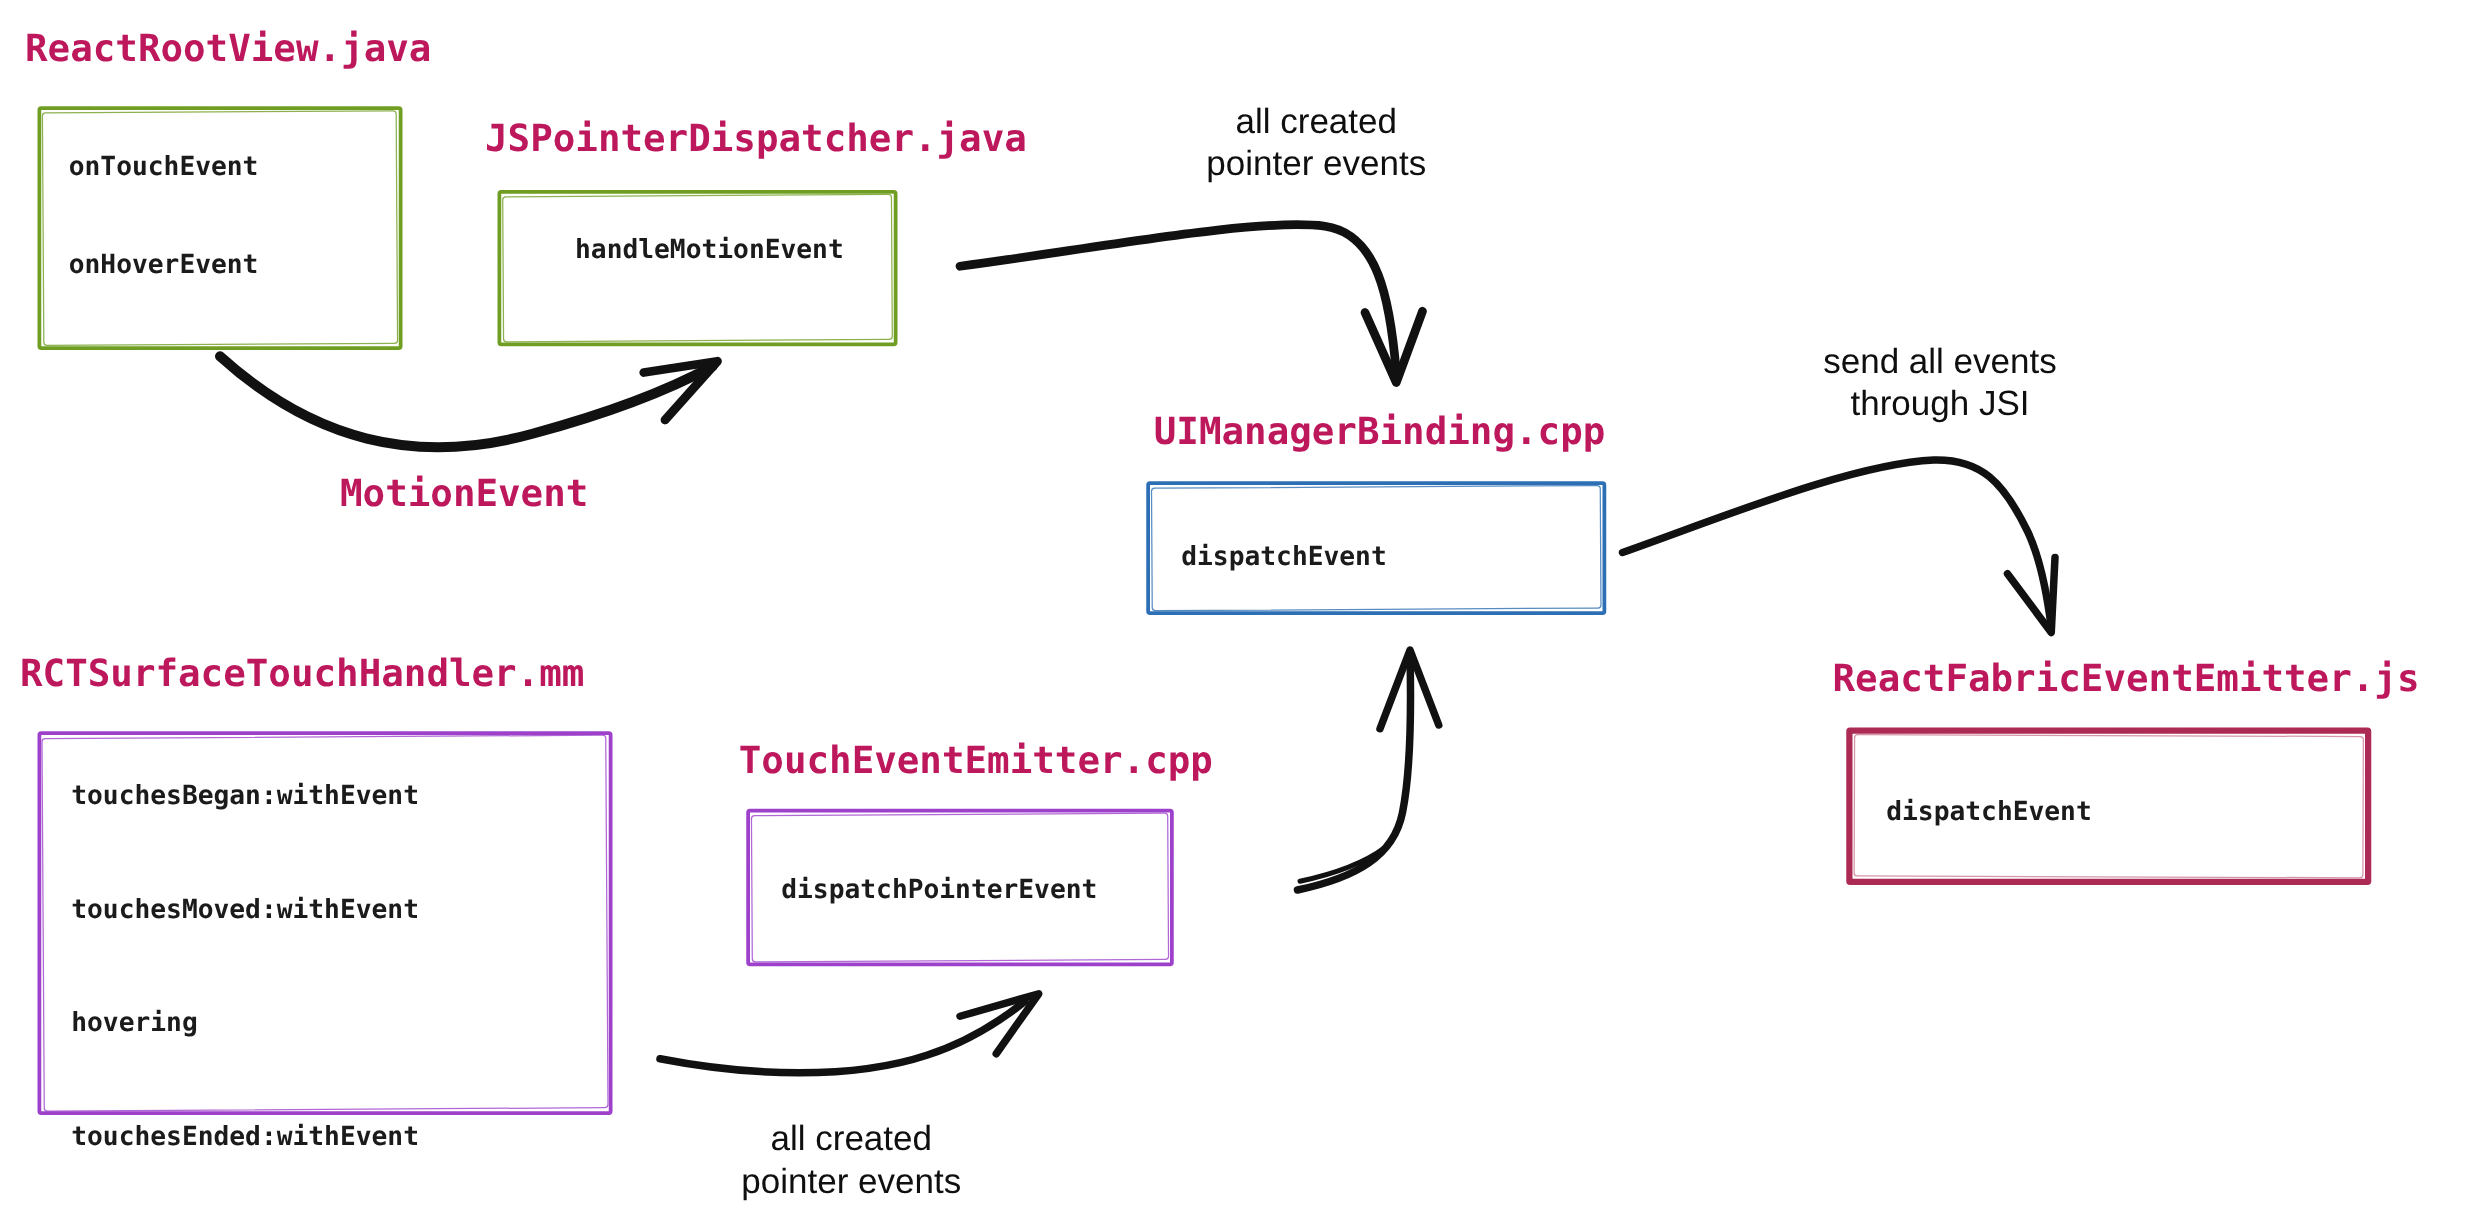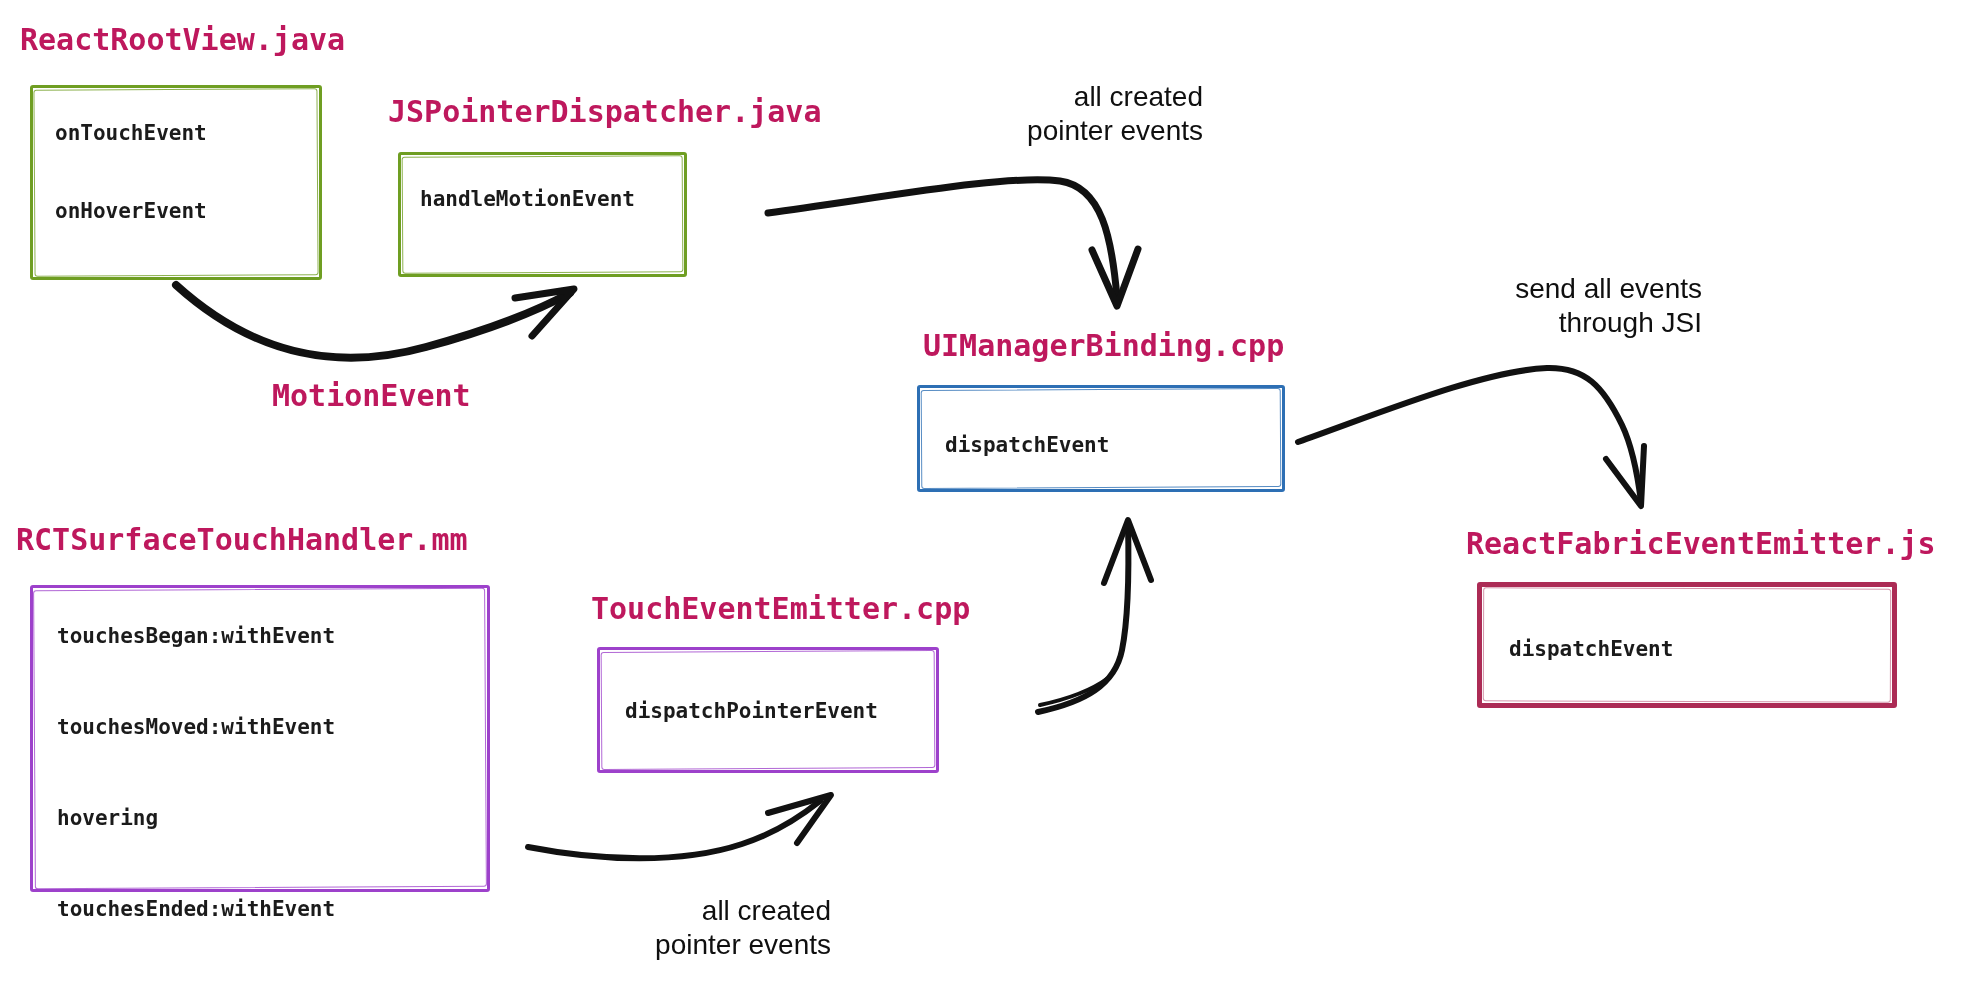--- a/index.html
+++ b/index.html
@@ -57,21 +57,21 @@
     line-height: 34px;
     color: #1b1b1b;
     white-space: nowrap;
   }
   .caption {
     position: absolute;
     font-family: "Liberation Sans", sans-serif;
     font-size: 28px;
     line-height: 34px;
     color: #0f0f0f;
-    text-align: right;
+    text-align: center;
     width: 300px;
   }
   #arrows {
     position: absolute;
     left: 0; top: 0;
     width: 1980px;
     height: 985px;
     pointer-events: none;
   }
   #arrows path {
@@ -115,21 +115,21 @@
     </g>
   </svg>
 
   <div class="code-title" style="left:20px; top:22px;">ReactRootView.java</div>
   <div class="node-box green" style="left:30px; top:85px; width:292px; height:195px; padding:28px 0 0 22px; gap:44px;">
     <div class="method">onTouchEvent</div>
     <div class="method">onHoverEvent</div>
   </div>
 
   <div class="code-title" style="left:388px; top:94px;">JSPointerDispatcher.java</div>
-  <div class="node-box green" style="left:398px; top:152px; width:289px; height:125px; padding:27px 0 0 19px;">
+  <div class="node-box green" style="left:398px; top:152px; width:320px; height:125px; padding:27px 0 0 19px;align-items:center;">
     <div class="method">handleMotionEvent</div>
   </div>
 
   <div class="code-title" style="left:272px; top:378px;">MotionEvent</div>
 
   <div class="caption" style="left:903px; top:80px;">
     <div>all created</div>
     <div>pointer events</div>
   </div>
 

